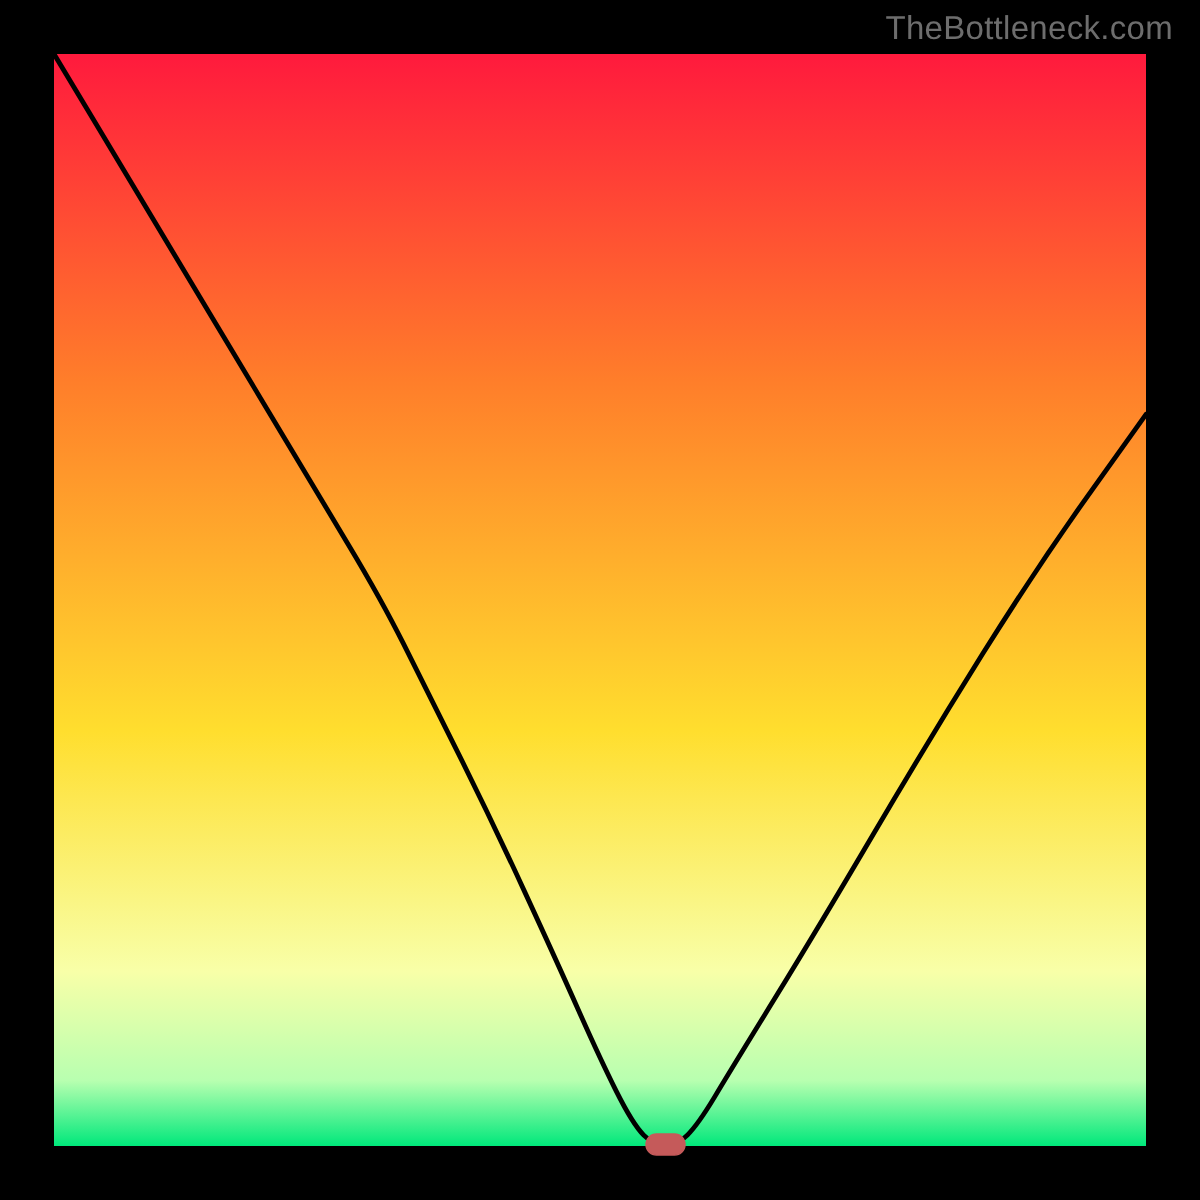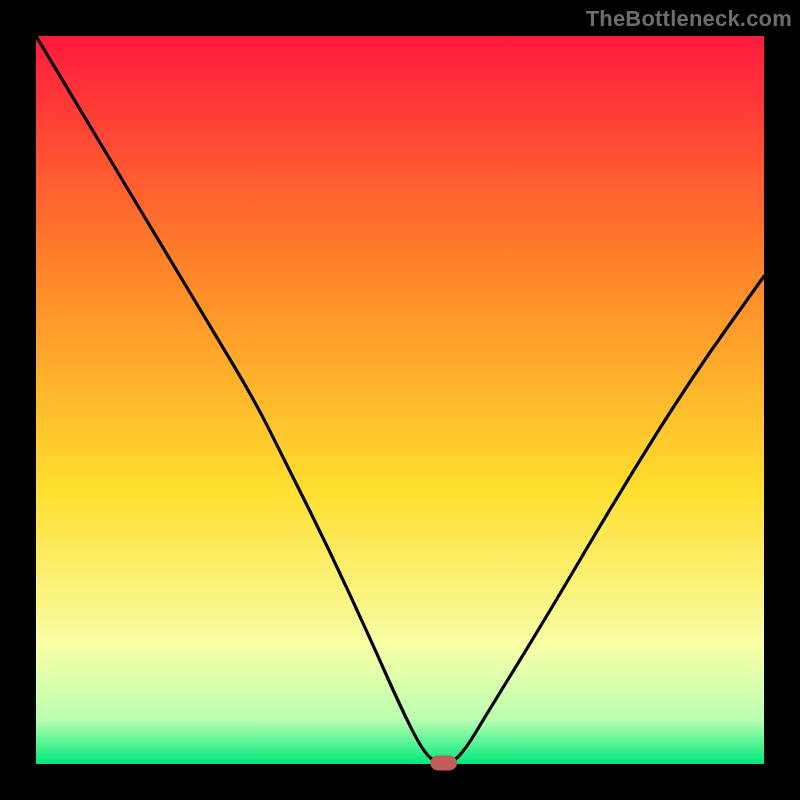--- a/index.html
+++ b/index.html
@@ -13,24 +13,24 @@
   }
   .frame {
     position: relative;
     width: 800px;
     height: 800px;
     background: #000;
   }
   .watermark {
     position: absolute;
     top: 6px;
-    right: 8px;
+    right: 18px;
     color: #6d6d6d;
     font-size: 22px;
-    font-weight: 700;
+    font-weight: 400;
     letter-spacing: 0.2px;
     user-select: none;
   }
   .plot {
     position: absolute;
     display: block;
   }
 </style>
 </head>
 <body>

